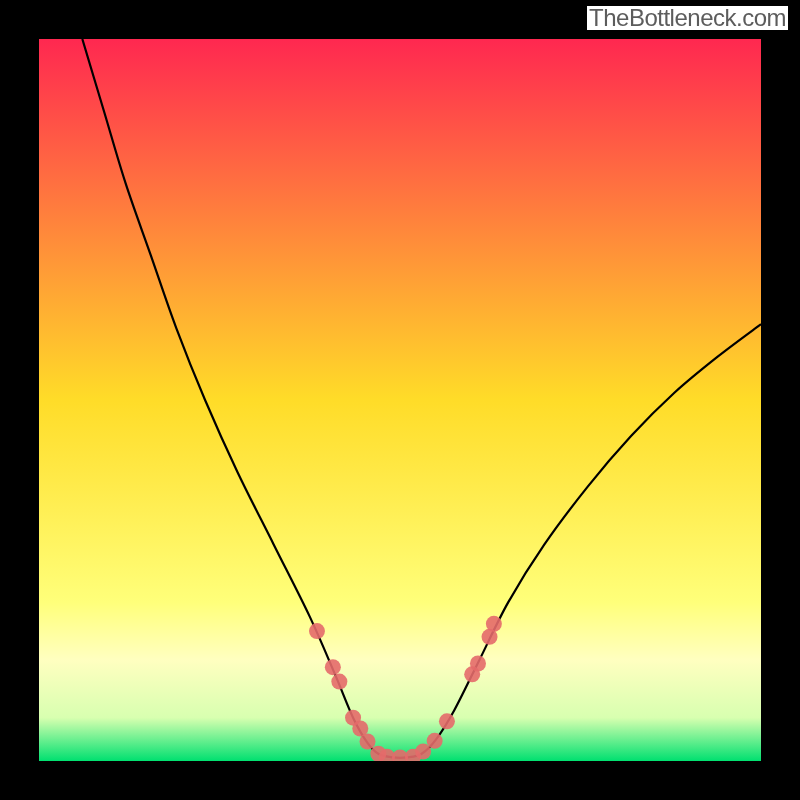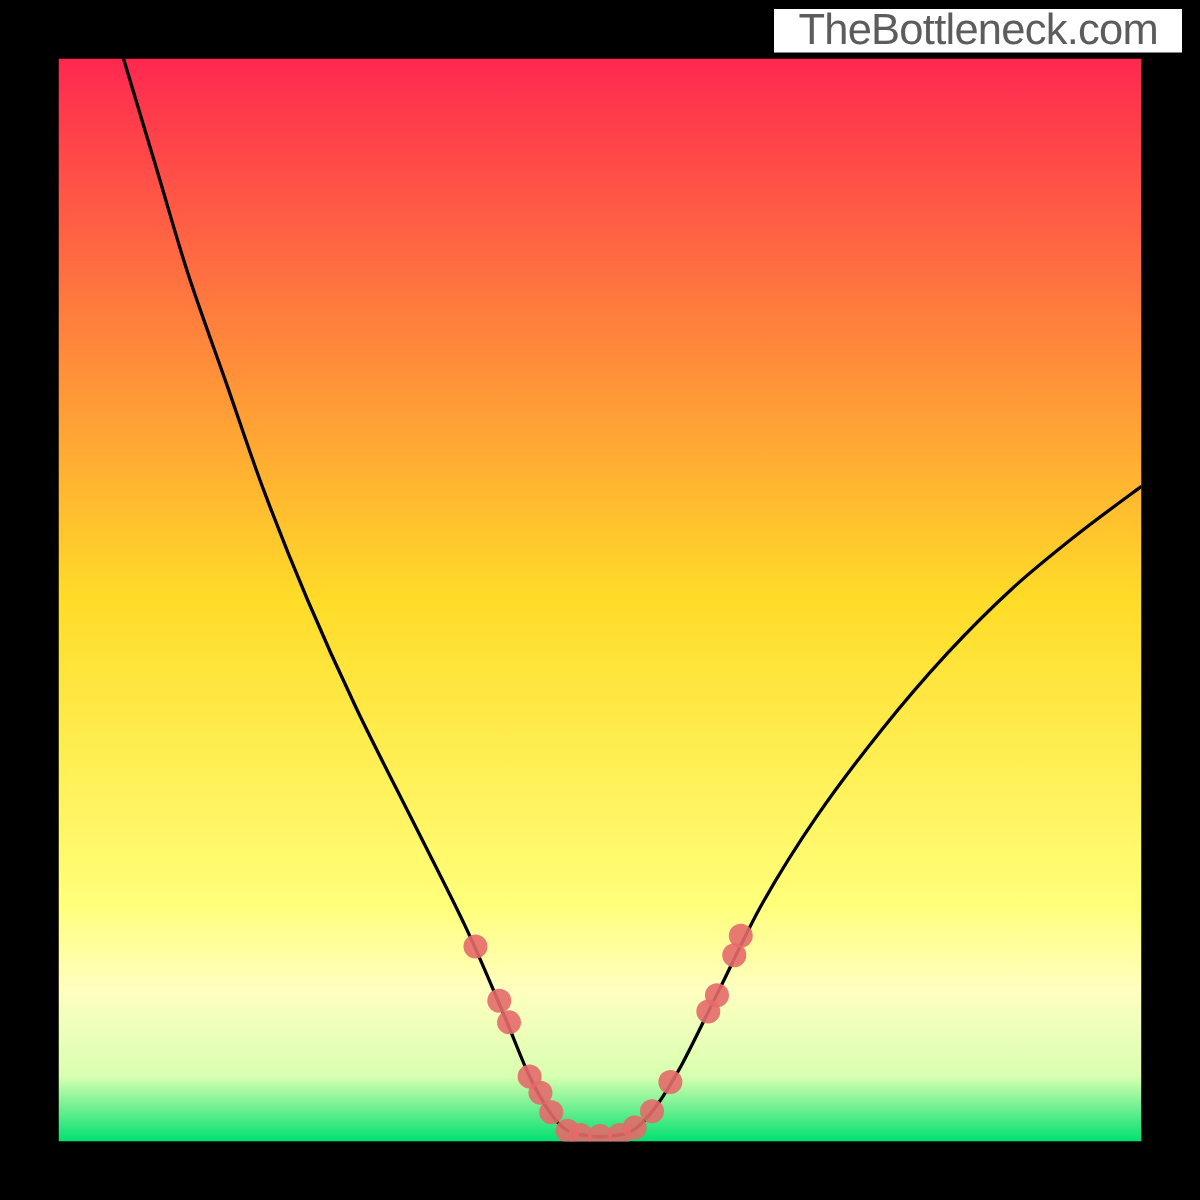--- a/index.html
+++ b/index.html
@@ -8,25 +8,25 @@
     position: relative;
     width: 800px;
     height: 800px;
     background: #000;
   }
   .watermark {
     position: absolute;
     top: 6px;
     right: 12px;
     font-family: Arial, Helvetica, sans-serif;
-    font-size: 29px;
+    font-size: 24px;
     font-weight: 400;
     color: #5c5c5c;
     background: #fff;
-    padding: 0 16px;
+    padding: 0 2px;
     line-height: 1;
     letter-spacing: -0.5px;
   }
   .plot-wrap {
     position: absolute;
     left: 39px;
     top: 39px;
     width: 722px;
     height: 722px;
   }

